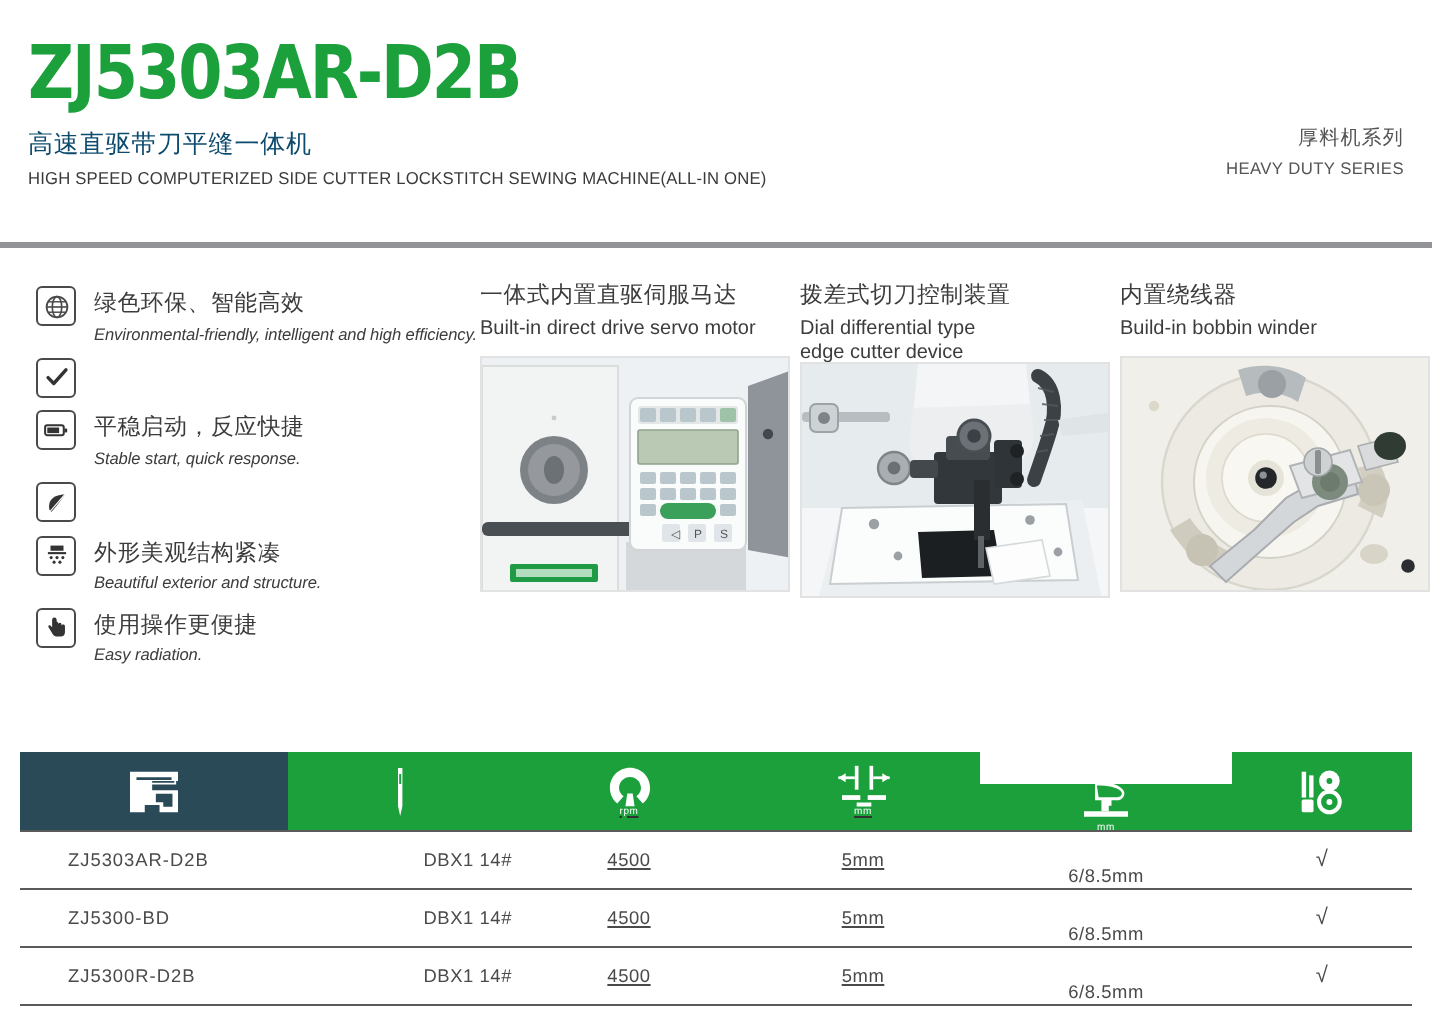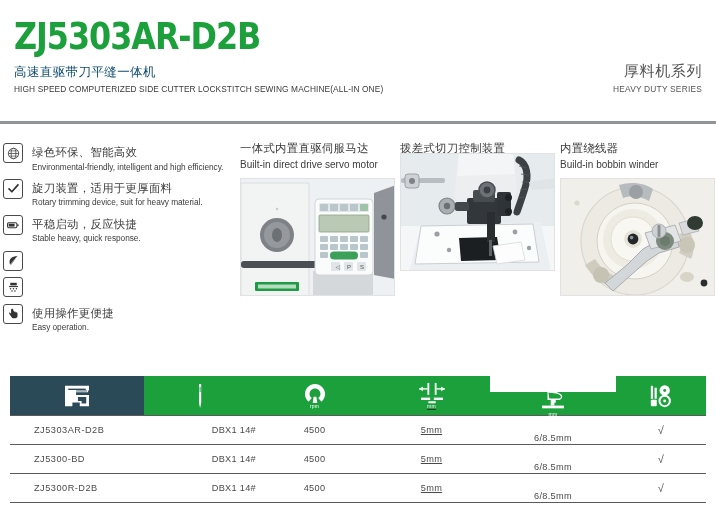--- a/index.html
+++ b/index.html
@@ -51,21 +51,21 @@
     transform-origin: left center;
     white-space: nowrap;
   }
   .series-block {
     position: absolute;
     right: 14px;
     top: 62px;
     text-align: right;
   }
   .series-cn {
-    font-size: 15px;
+    font-size: 10px;
     color: #555555;
     letter-spacing: 0.6px;
     white-space: nowrap;
   }
   .series-en {
     font-size: 8.4px;
     color: #555555;
     margin-top: 3px;
     letter-spacing: 0.2px;
     white-space: nowrap;
@@ -82,21 +82,21 @@
   
   .content {
     position: relative;
     display: flex;
     padding: 38px 0 0 0;
   }
 
   
   .features {
     width: 240px;
-    padding-left: 3px;
+    padding-left: 18px;
     box-sizing: border-box;
     flex: none;
   }
   .feature-row {
     display: flex;
     align-items: flex-start;
     margin-bottom: 5.5px;
   }
   .feat-icon {
     width: 20px;
@@ -119,20 +119,21 @@
     letter-spacing: 0.3px;
     white-space: nowrap;
   }
   .feat-en {
     font-size: 8.3px;
     color: #3c3c3c;
     line-height: 1.2;
     margin-top: 2.5px;
     letter-spacing: -0.05px;
     white-space: nowrap;
+    font-style: italic;
   }
 
   
   .photos {
     display: flex;
     flex: 1;
     gap: 0px;
   }
   .photo-card { width: 160px; flex: none; }
   .photo-card.last { width: 155px; }
@@ -203,21 +204,21 @@
     text-align: center;
     letter-spacing: 0.3px;
     box-sizing: border-box;
   }
   .td.model-cell { text-align: left; padding-left: 24px; letter-spacing: 0.5px; }
   .check { font-size: 11px; color: #4a4a4a; }
 
   
   .c0 { width: 134px; flex: none; }
   .c1 { width: 112px; flex: none; text-align: right; }
-  .c2 { width: 117px; flex: none; }
+  .c2 { width: 117px; flex: none; text-decoration: underline; }
   .c3 { width: 117px; flex: none; text-decoration: underline; }
   .c4 { width: 126px; flex: none; margin-top: 16px; }
   .c5 { width: 90px;  flex: none; }
 </style>
 </head>
 <body>
 
 <div class="header">
   <div class="model-title">ZJ5303AR-D2B</div>
   <div class="title-cn">高速直驱带刀平缝一体机</div>
@@ -249,37 +250,33 @@
         <span class="feat-en" style="display:block">Environmental-friendly, intelligent and high efficiency.</span>
       </span>
     </div>
 
     <div class="feature-row">
       <span class="feat-icon">
         <svg width="13" height="13" viewBox="0 0 16 16">
           <path d="M2.5 8.4 L6 12 L13.5 3.6" fill="none" stroke="#333333" stroke-width="2.1" stroke-linecap="round" stroke-linejoin="round"></path>
         </svg>
       </span>
-      <span class="feat-text">
-        <span class="feat-cn">旋刀装置，适用于更厚面料</span>
-        <span class="feat-en" style="display:block">Rotary trimming device, suit for heavy material.</span>
-      </span>
     </div>
 
     <div class="feature-row">
       <span class="feat-icon">
         <svg width="14" height="14" viewBox="0 0 18 18">
           <rect x="2" y="6" width="12" height="6.4" rx="1.4" fill="none" stroke="#333333" stroke-width="1.3"></rect>
           <rect x="3.4" y="7.4" width="7.6" height="3.6" fill="#333333"></rect>
           <rect x="14.4" y="8" width="1.8" height="2.6" rx="0.6" fill="#333333"></rect>
         </svg>
       </span>
       <span class="feat-text">
         <span class="feat-cn">平稳启动，反应快捷</span>
-        <span class="feat-en" style="display:block">Stable heavy, quick response.</span>
+        <span class="feat-en" style="display:block">Stable start, quick response.</span>
       </span>
     </div>
 
     <div class="feature-row">
       <span class="feat-icon">
         <svg width="13" height="13" viewBox="0 0 16 16">
           <path d="M13 2.6 C5.5 3.2 2.6 6.2 3.2 11.2 C3.4 12.6 4 13.2 4.6 13.4 C8 9.6 10.6 6 13 2.6 Z" fill="#333333"></path>
           <line x1="13" y1="2.6" x2="3.4" y2="13.6" stroke="#ffffff" stroke-width="0.7"></line>
         </svg>
       </span>
@@ -290,31 +287,35 @@
         <svg width="13" height="13" viewBox="0 0 16 16">
           <rect x="4" y="2.2" width="8" height="3.2" fill="#333333"></rect>
           <rect x="2.4" y="6.2" width="11.2" height="1.3" fill="#333333"></rect>
           <circle cx="4.4" cy="9.6" r="0.95" fill="#333333"></circle>
           <circle cx="8" cy="9.6" r="0.95" fill="#333333"></circle>
           <circle cx="11.6" cy="9.6" r="0.95" fill="#333333"></circle>
           <circle cx="6.2" cy="12.4" r="0.95" fill="#333333"></circle>
           <circle cx="9.8" cy="12.4" r="0.95" fill="#333333"></circle>
         </svg>
       </span>
+      <span class="feat-text">
+        <span class="feat-cn">外形美观结构紧凑</span>
+        <span class="feat-en" style="display:block">Beautiful exterior and structure.</span>
+      </span>
     </div>
 
     <div class="feature-row">
       <span class="feat-icon">
         <svg width="13" height="13" viewBox="0 0 16 16">
           <path d="M6.4 2.2 C5.4 2.2 5 3 5 3.9 L5 8.2 L3.9 7.1 C3.2 6.5 2.2 7.3 2.8 8.2 L5.4 12.4 C6 13.4 7 13.9 8.2 13.9 L10.2 13.9 C11.9 13.9 12.9 12.8 12.9 11.2 L12.9 7.6 C12.9 6.8 12.4 6.4 11.8 6.4 C11.2 6.4 10.8 6.8 10.8 7.4 L10.8 6.6 C10.8 5.9 10.4 5.4 9.8 5.4 C9.2 5.4 8.8 5.9 8.8 6.5 L8.8 5.8 C8.8 5.1 8.4 4.7 7.8 4.7 L7.8 3.9 C7.8 3 7.4 2.2 6.4 2.2 Z" fill="#333333"></path>
         </svg>
       </span>
       <span class="feat-text">
         <span class="feat-cn">使用操作更便捷</span>
-        <span class="feat-en" style="display:block">Easy operation.</span>
+        <span class="feat-en" style="display:block">Easy radiation.</span>
       </span>
     </div>
 
   </div>
 
   <div class="photos">
 
     <div class="photo-card">
       <div class="cap-cn">一体式内置直驱伺服马达</div>
       <div class="cap-en" style="max-width:150px">Built-in direct drive servo motor</div>
@@ -363,20 +364,21 @@
           <text x="106" y="90" font-size="6" fill="#555" font-family="sans-serif">P</text>
           <text x="119" y="90" font-size="6" fill="#555" font-family="sans-serif">S</text>
           <path d="M133 14 L155 6 L155 100 L133 96 Z" fill="#8e9499"></path>
           <circle cx="143" cy="38" r="2.6" fill="#43484c"></circle>
         </svg>
       </div>
     </div>
 
     <div class="photo-card">
       <div class="cap-cn">拨差式切刀控制装置</div>
+      <div class="cap-en">Dial differential type edge cutter device</div>
       <div class="photo-frame" style="margin-top:-3px">
         <svg width="155" height="118" viewBox="0 0 155 118">
           <rect width="155" height="118" fill="#e6ebee"></rect>
           <rect x="0" y="72" width="155" height="46" fill="#f4f6f7"></rect>
           <path d="M20 72 L140 68 L150 118 L8 118 Z" fill="#eceff1"></path>
           <path d="M58 0 L112 0 L116 34 C116 48 104 56 88 56 L72 56 C58 56 52 46 54 34 Z" fill="#eceeef"></path>
           <path d="M58 0 L112 0 L114 20 L56 22 Z" fill="#f4f5f6"></path>
           <path d="M118 6 C126 10 128 22 124 34 C121 44 118 52 116 58" fill="none" stroke="#3c4145" stroke-width="7" stroke-linecap="round"></path>
           <g stroke="#53585c" stroke-width="1" opacity="0.8">
             <line x1="118" y1="12" x2="126" y2="14"></line>

